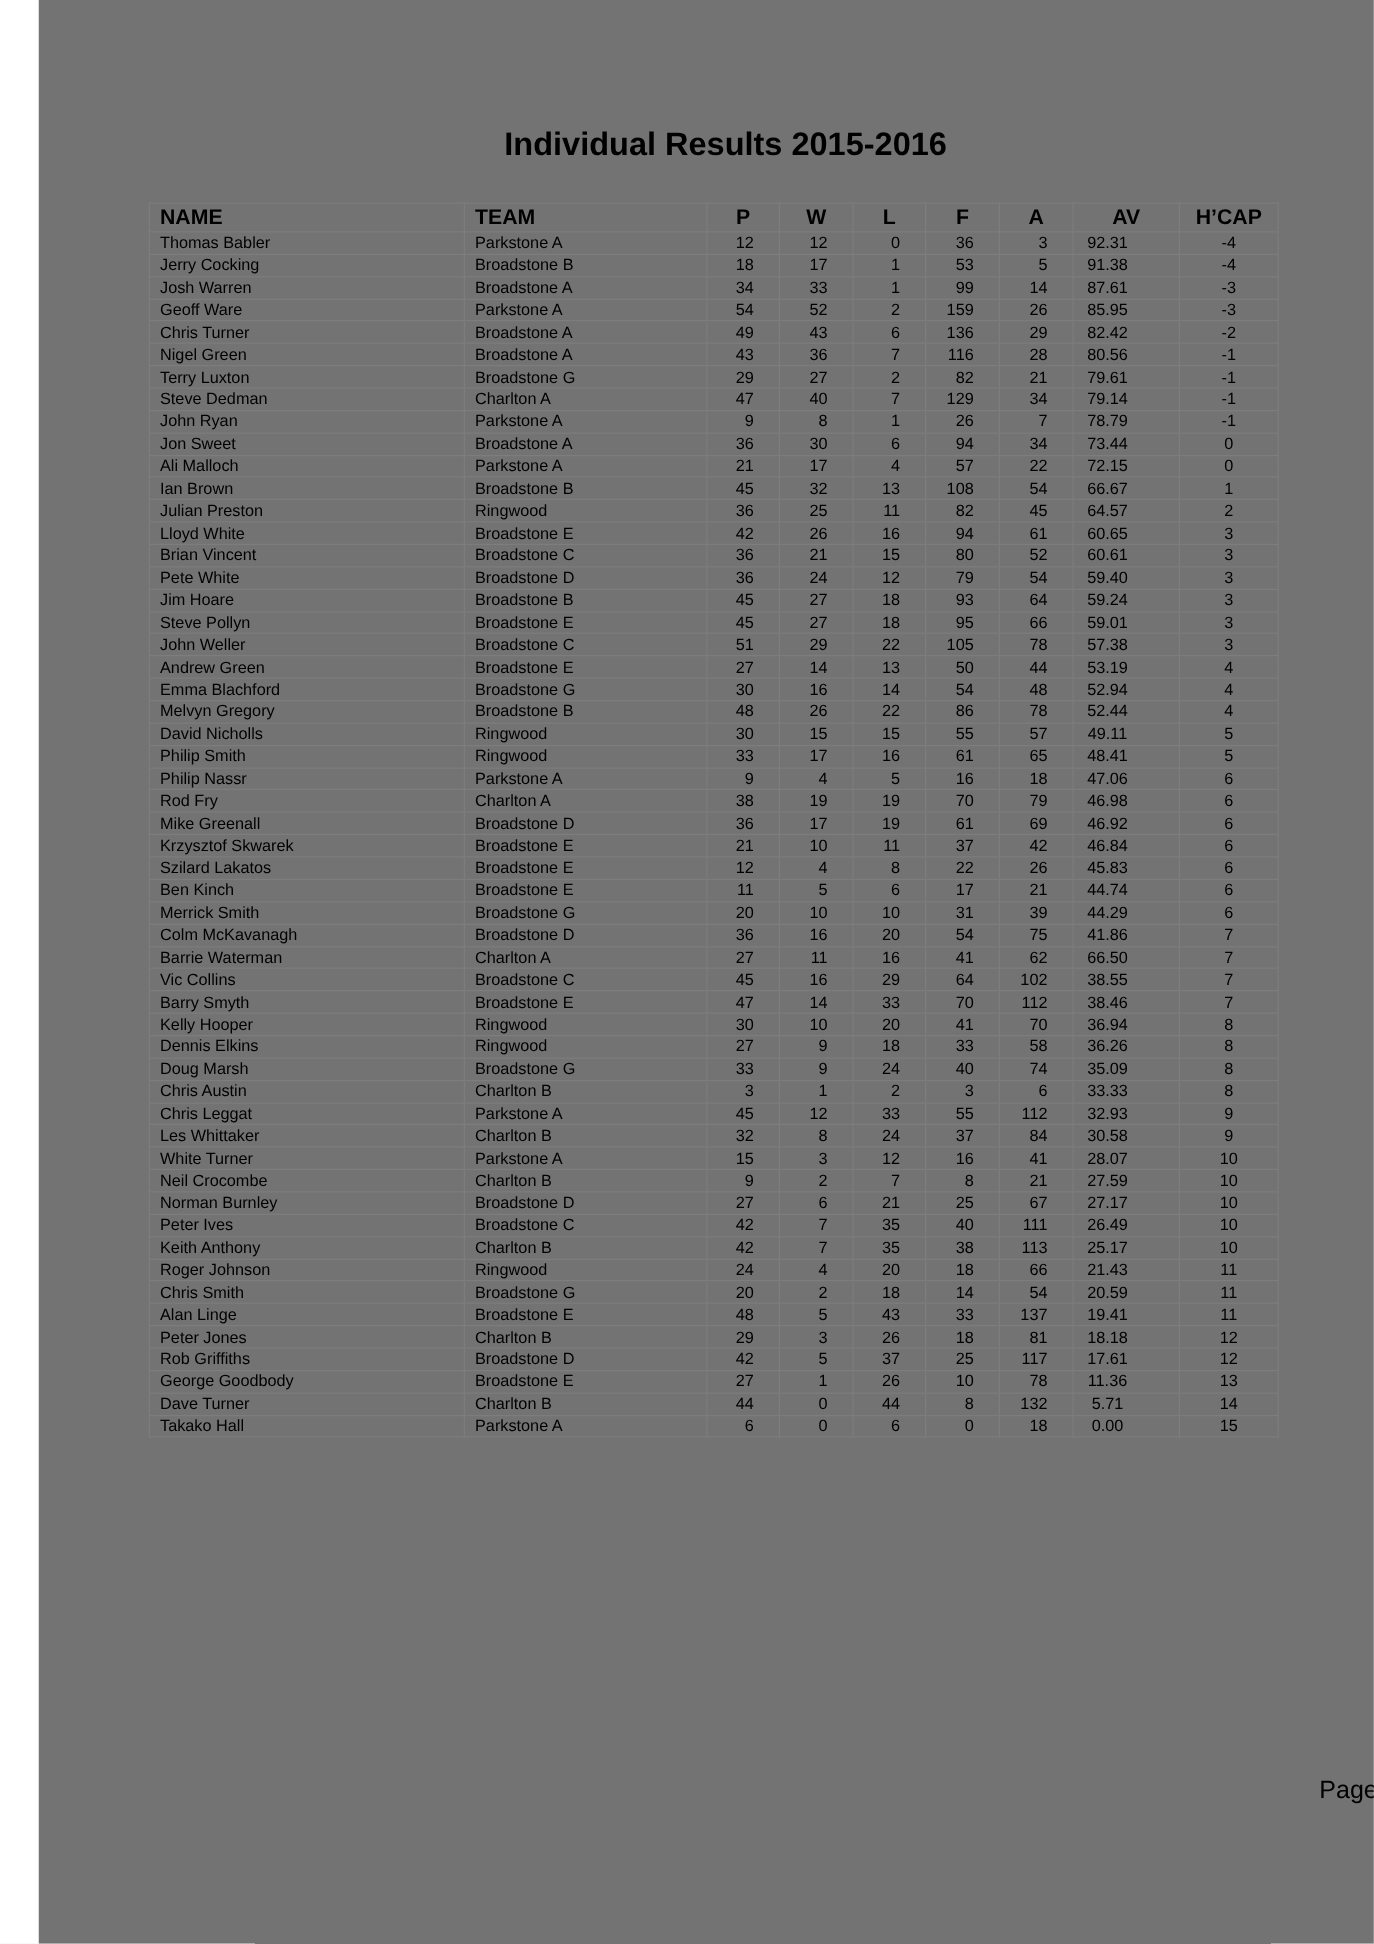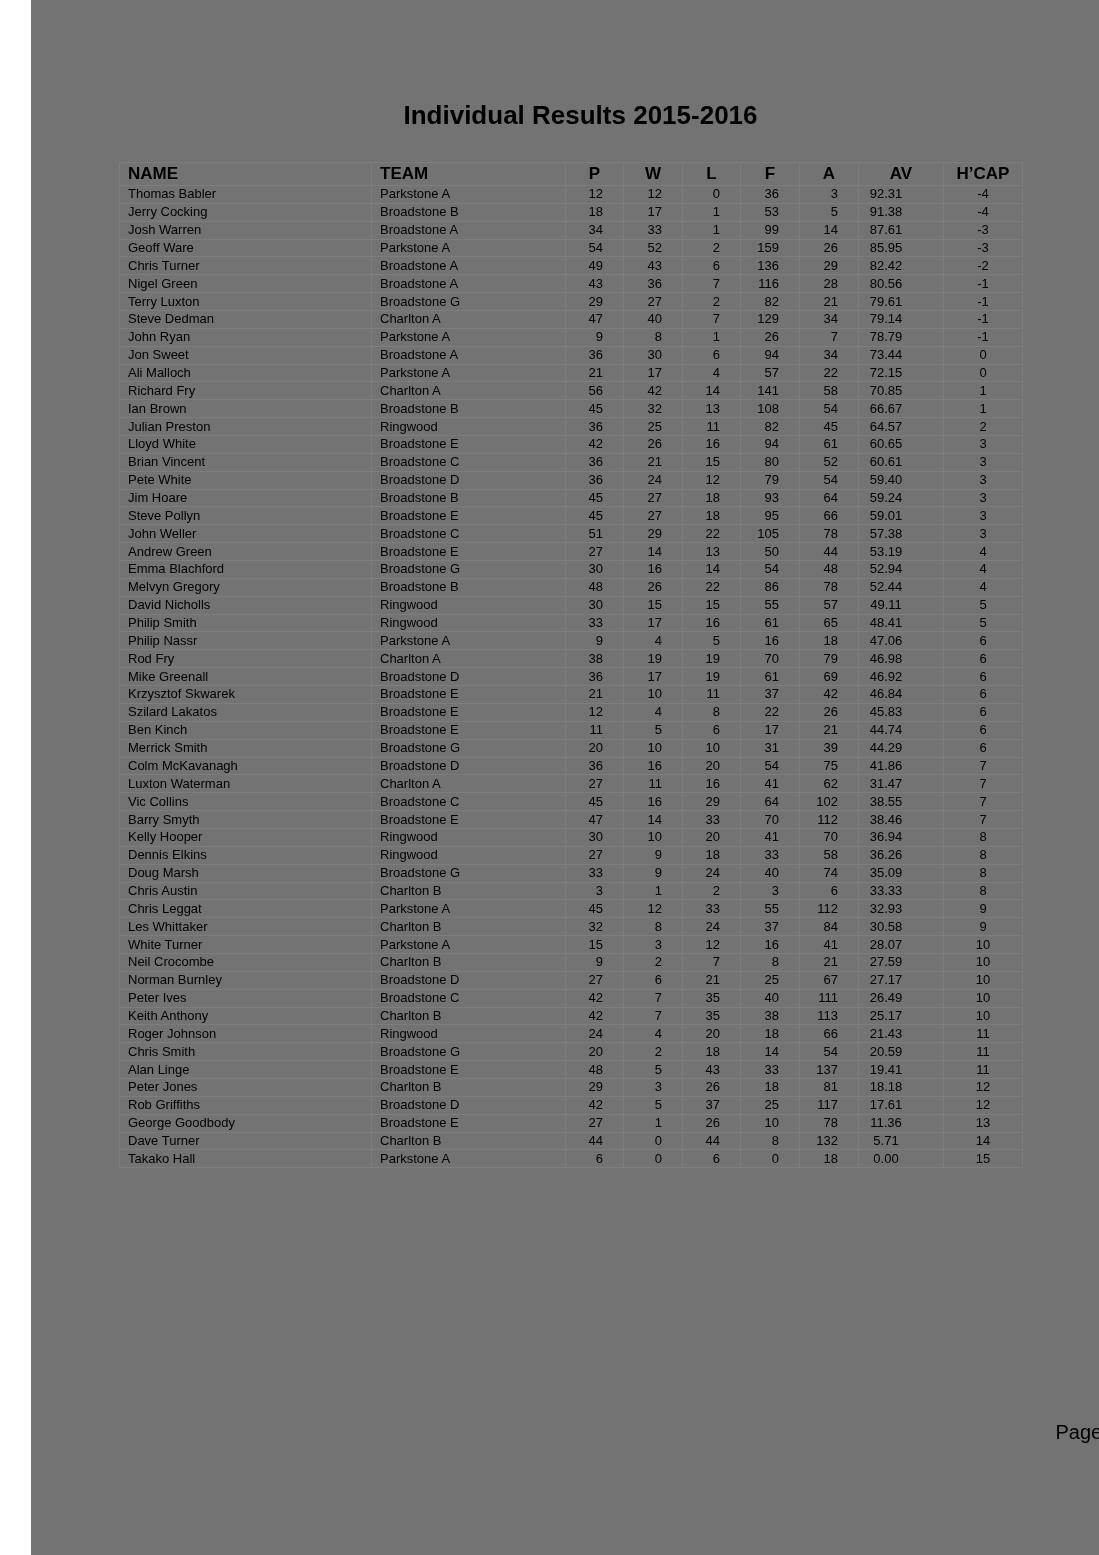--- a/index.html
+++ b/index.html
@@ -221,31 +221,20 @@
           <td class="col-team">Parkstone A</td>
           <td class="col-num">21</td>
           <td class="col-num">17</td>
           <td class="col-num">4</td>
           <td class="col-num">57</td>
           <td class="col-num">22</td>
           <td class="col-av">72.15</td>
           <td class="col-hcap">0</td>
         </tr>
         <tr>
-          <td class="col-name">Richard Fry</td>
-          <td class="col-team">Charlton A</td>
-          <td class="col-num">56</td>
-          <td class="col-num">42</td>
-          <td class="col-num">14</td>
-          <td class="col-num">141</td>
-          <td class="col-num">58</td>
-          <td class="col-av">70.85</td>
-          <td class="col-hcap">1</td>
-        </tr>
-        <tr>
           <td class="col-name">Ian Brown</td>
           <td class="col-team">Broadstone B</td>
           <td class="col-num">45</td>
           <td class="col-num">32</td>
           <td class="col-num">13</td>
           <td class="col-num">108</td>
           <td class="col-num">54</td>
           <td class="col-av">66.67</td>
           <td class="col-hcap">1</td>
         </tr>
@@ -463,28 +452,28 @@
           <td class="col-team">Broadstone D</td>
           <td class="col-num">36</td>
           <td class="col-num">16</td>
           <td class="col-num">20</td>
           <td class="col-num">54</td>
           <td class="col-num">75</td>
           <td class="col-av">41.86</td>
           <td class="col-hcap">7</td>
         </tr>
         <tr>
-          <td class="col-name">Luxton Waterman</td>
+          <td class="col-name">Barrie Waterman</td>
           <td class="col-team">Charlton A</td>
           <td class="col-num">27</td>
           <td class="col-num">11</td>
           <td class="col-num">16</td>
           <td class="col-num">41</td>
           <td class="col-num">62</td>
-          <td class="col-av">31.47</td>
+          <td class="col-av">66.50</td>
           <td class="col-hcap">7</td>
         </tr>
         <tr>
           <td class="col-name">Vic Collins</td>
           <td class="col-team">Broadstone C</td>
           <td class="col-num">45</td>
           <td class="col-num">16</td>
           <td class="col-num">29</td>
           <td class="col-num">64</td>
           <td class="col-num">102</td>

